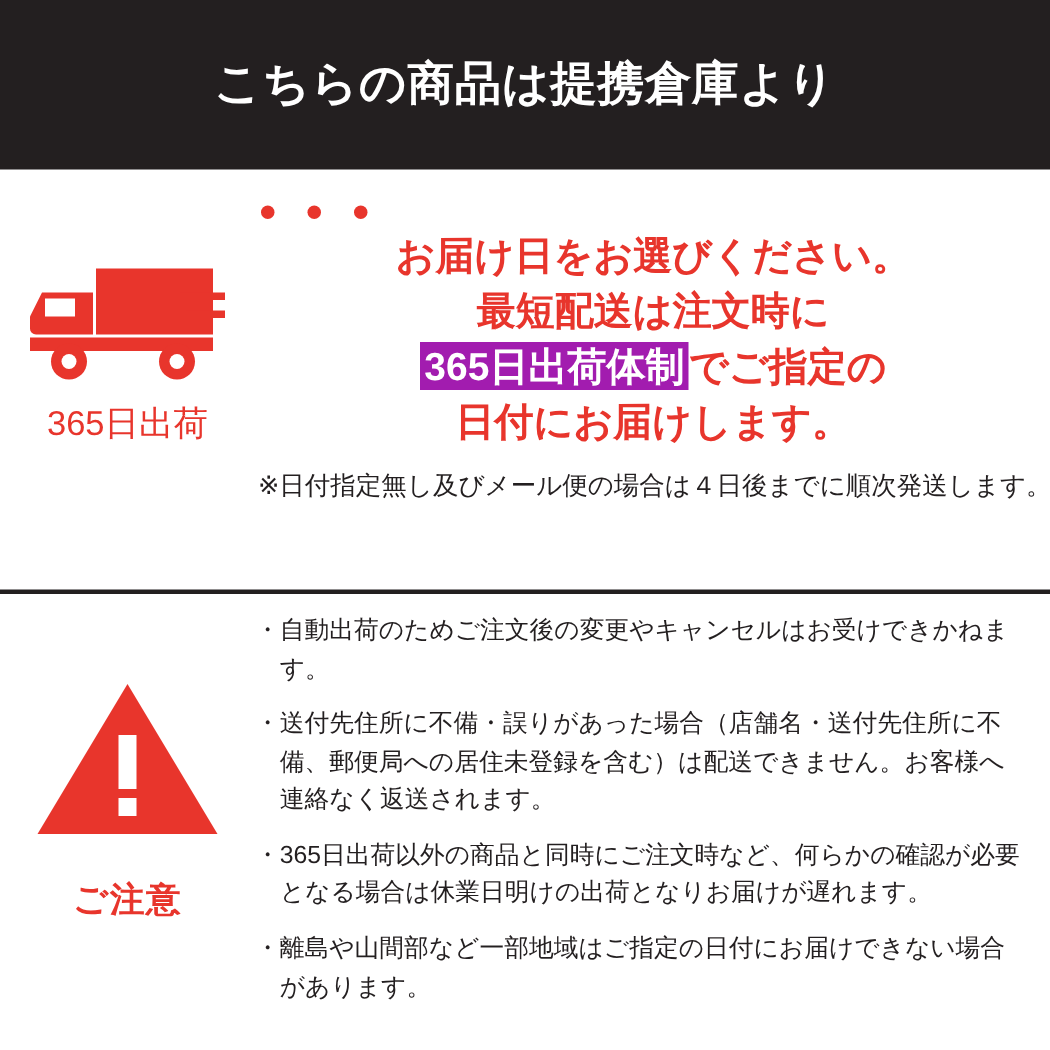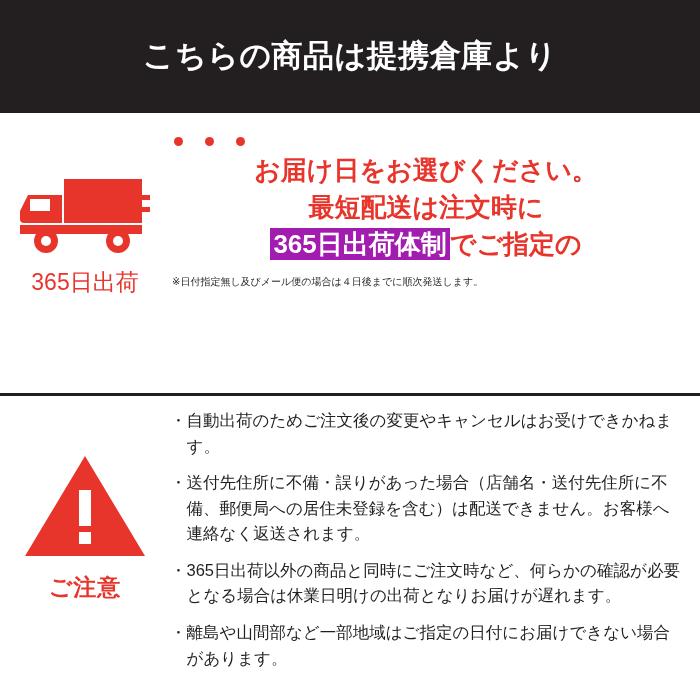--- a/index.html
+++ b/index.html
@@ -101,21 +101,21 @@
   .msg-line.center {
     text-align: center;
   }
   .hl {
     background: #a21caf;
     color: #ffffff;
     padding: 1px 3px;
   }
   .note {
     margin-top: 12px;
-    font-size: 10px;
+    font-size: 17px;
     color: #231f20;
     line-height: 1.4;
     white-space: nowrap;
     text-align: left;
     padding-left: 2px;
   }
 
   
   .bottom {
     flex: 1 1 auto;
@@ -134,21 +134,21 @@
     box-sizing: border-box;
   }
   .warn-icon {
     width: 124px;
     height: 108px;
   }
   .warn-caption {
     color: #e8352c;
     font-size: 23px;
     font-weight: bold;
-    margin-top: 12px;
+    margin-top: 24px;
     letter-spacing: 1px;
     white-space: nowrap;
   }
   .bullets {
     flex: 1 1 auto;
     padding: 12px 16px 0 0;
     box-sizing: border-box;
   }
   .bullet {
     display: flex;
@@ -201,20 +201,21 @@
 
     <div class="msg-col">
       <div class="dots">
         <span class="dot"></span>
         <span class="dot"></span>
         <span class="dot"></span>
       </div>
       <div class="msg-line center">お届け日をお選びください。</div>
       <div class="msg-line center">最短配送は注文時に</div>
       <div class="msg-line center"><span class="hl">365日出荷体制</span><span>でご指定の</span></div>
+      <div class="msg-line center">日付にお届けします。</div>
       <div class="note">※日付指定無し及びメール便の場合は４日後までに順次発送します。</div>
     </div>
   </div>
 
   <div class="bottom">
     <div class="warn-col">
       <svg class="warn-icon" viewBox="0 0 124 108" aria-hidden="true">
         <polygon points="62,4 122,104 2,104" fill="#e8352c"></polygon>
         <rect x="56" y="38" width="12" height="36" fill="#ffffff"></rect>
         <rect x="56" y="80" width="12" height="12" fill="#ffffff"></rect>

